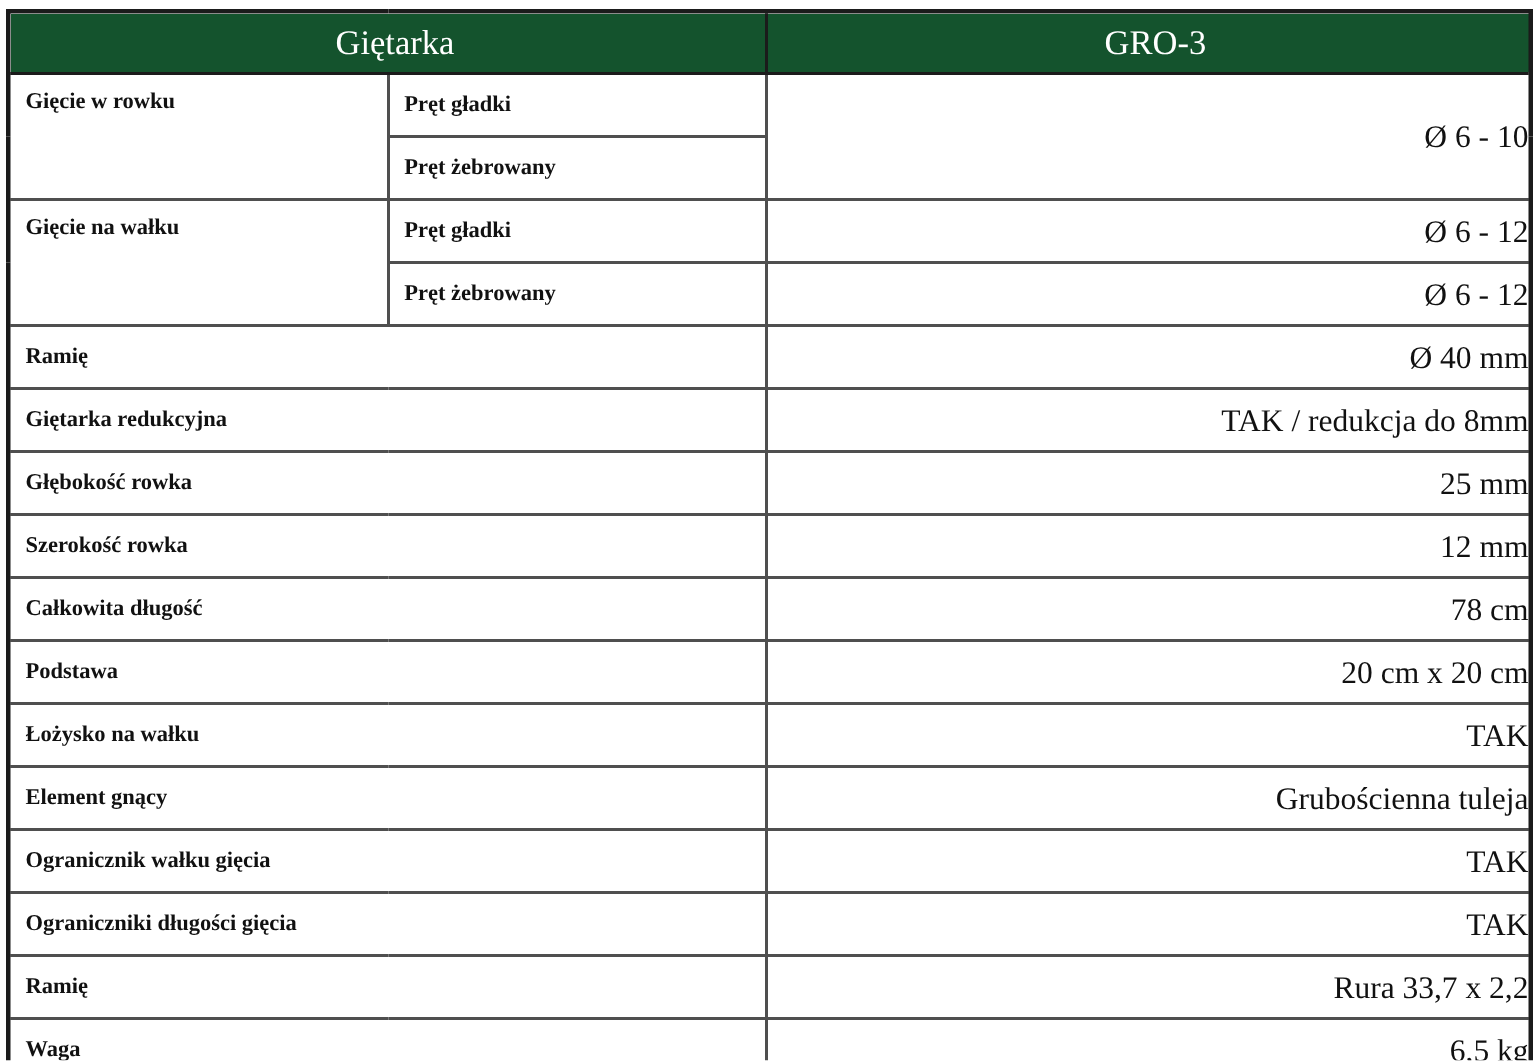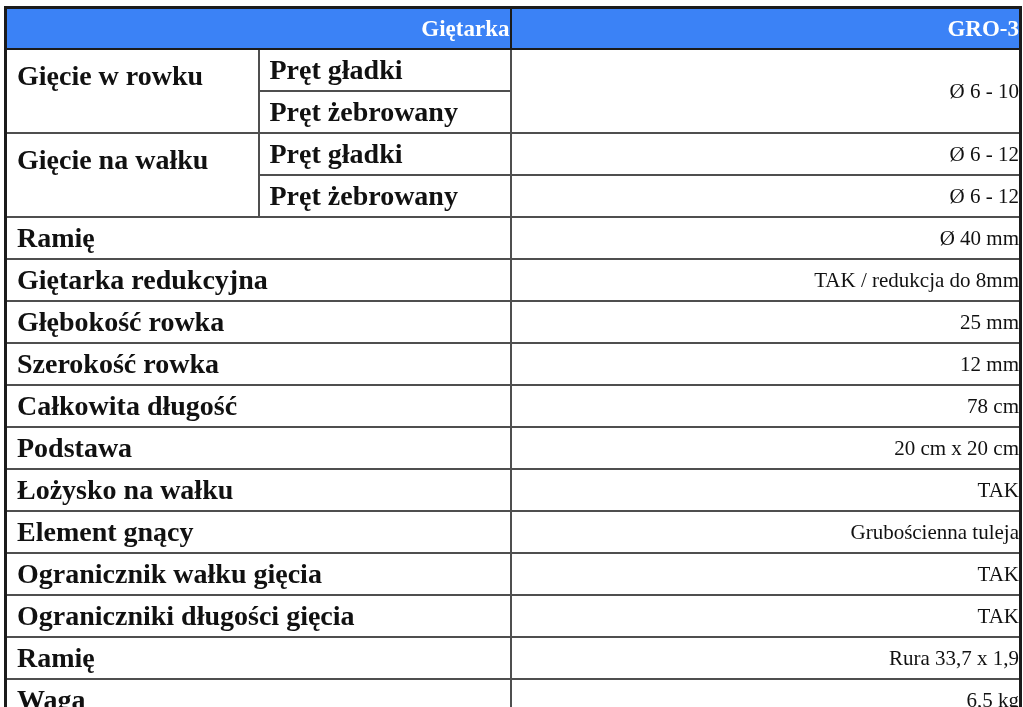--- a/index.html
+++ b/index.html
@@ -29,33 +29,33 @@
   col.c2 { width: 252px; }
   col.c3 { width: 510px; }
   th, td {
     border: 2px solid #4f4f4f;
     padding: 0;
     overflow: hidden;
     white-space: nowrap;
   }
   tr.head th {
     height: 39px;
-    background: #3b82f6;
+    background: #14532d;
     color: #ffffff;
-    font-weight: bold;
+    font-weight: normal;
     font-size: 23px;
-    text-align: right;
+    text-align: center;
     padding-left: 10px;
     vertical-align: middle;
     border-color: #1b1b1b;
   }
   td.lbl {
     height: 40px;
     font-weight: bold;
-    font-size: 28px;
+    font-size: 15px;
     text-align: left;
     padding-left: 10px;
     vertical-align: middle;
     background: #ffffff;
   }
   td.group-lbl {
     vertical-align: top;
     padding-top: 10px;
   }
   td.val {
@@ -137,21 +137,21 @@
       <tr>
         <td class="lbl" colspan="2">Ogranicznik wałku gięcia</td>
         <td class="val">TAK</td>
       </tr>
       <tr>
         <td class="lbl" colspan="2">Ograniczniki długości gięcia</td>
         <td class="val">TAK</td>
       </tr>
       <tr>
         <td class="lbl" colspan="2">Ramię</td>
-        <td class="val">Rura 33,7 x 1,9</td>
+        <td class="val">Rura 33,7 x 2,2</td>
       </tr>
       <tr>
         <td class="lbl" colspan="2">Waga</td>
         <td class="val">6,5 kg</td>
       </tr>
     </tbody>
   </table>
 </div>
 
 </body></html>

